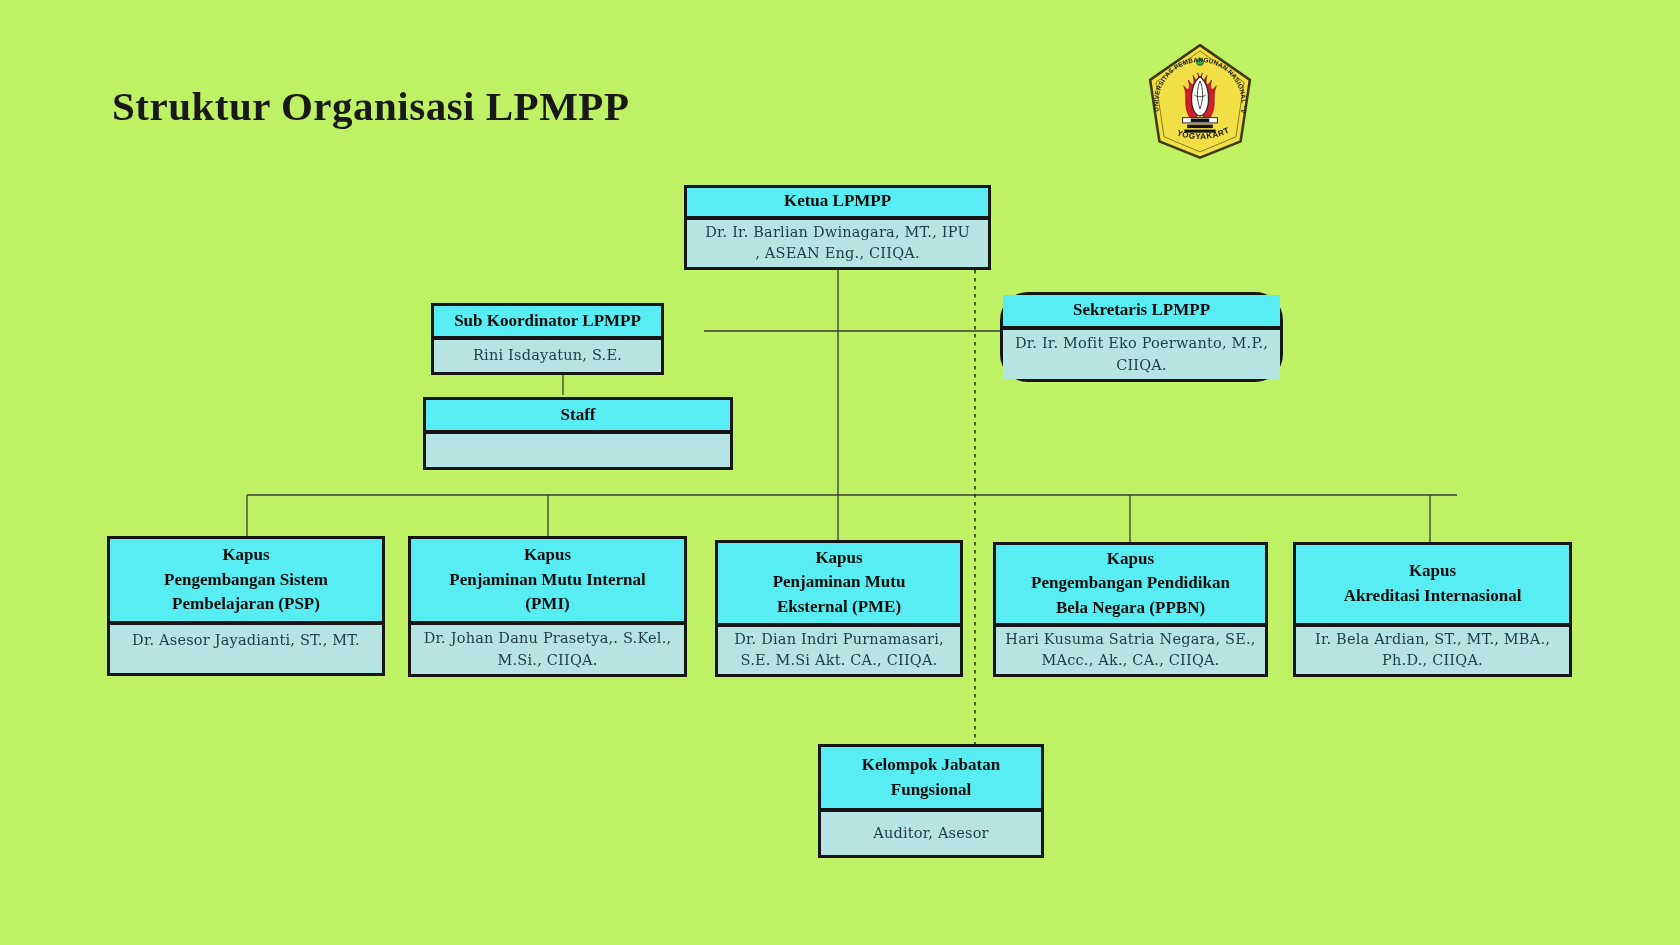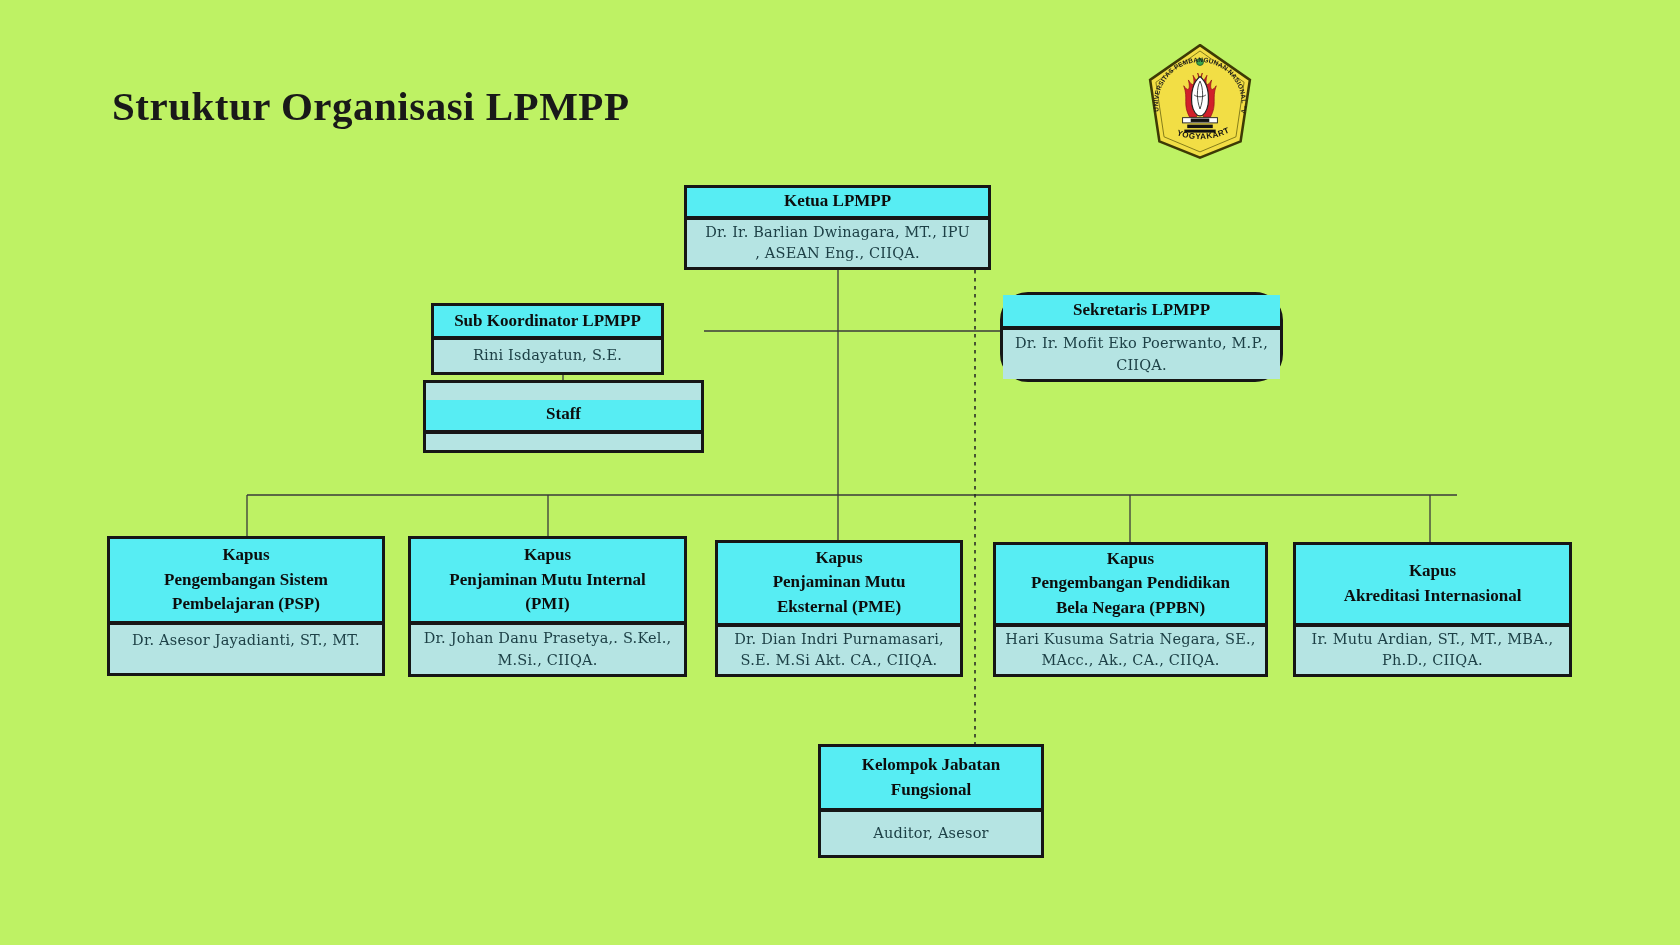--- a/index.html
+++ b/index.html
@@ -111,21 +111,21 @@
   <div class="node" style="left:1000px;top:292px;width:283px;height:90px;border-radius:28px;--hh:31px;">
     <div class="node-header">
         <span>Sekretaris LPMPP</span>
       </div>
     <div class="node-body">
         <span>Dr. Ir. Mofit Eko Poerwanto, M.P.,
 CIIQA.</span>
       </div>
   </div>
 
-  <div class="node" style="left:423px;top:380px;width:281px;height:73px;justify-content:center;--hh:30px;">
+  <div class="node" style="left:423px;top:397px;width:310px;height:73px;--hh:30px;">
     <div class="node-header">
         <span>Staff</span>
       </div>
   </div>
 
   <div class="node" style="left:107px;top:536px;width:278px;height:140px;--hh:82px;">
     <div class="node-header">
         <span>Kapus
 Pengembangan Sistem
 Pembelajaran (PSP)</span>
@@ -170,21 +170,21 @@
 MAcc., Ak., CA., CIIQA.</span>
       </div>
   </div>
 
   <div class="node" style="left:1293px;top:542px;width:279px;height:135px;--hh:78px;">
     <div class="node-header">
         <span>Kapus
 Akreditasi Internasional</span>
       </div>
     <div class="node-body">
-        <span>Ir. Mutu Ardian, ST., MT., MBA.,
+        <span>Ir. Bela Ardian, ST., MT., MBA.,
 Ph.D., CIIQA.</span>
       </div>
   </div>
 
   <div class="node" style="left:818px;top:744px;width:226px;height:114px;--hh:61px;">
     <div class="node-header">
         <span>Kelompok Jabatan
 Fungsional</span>
       </div>
     <div class="node-body">

